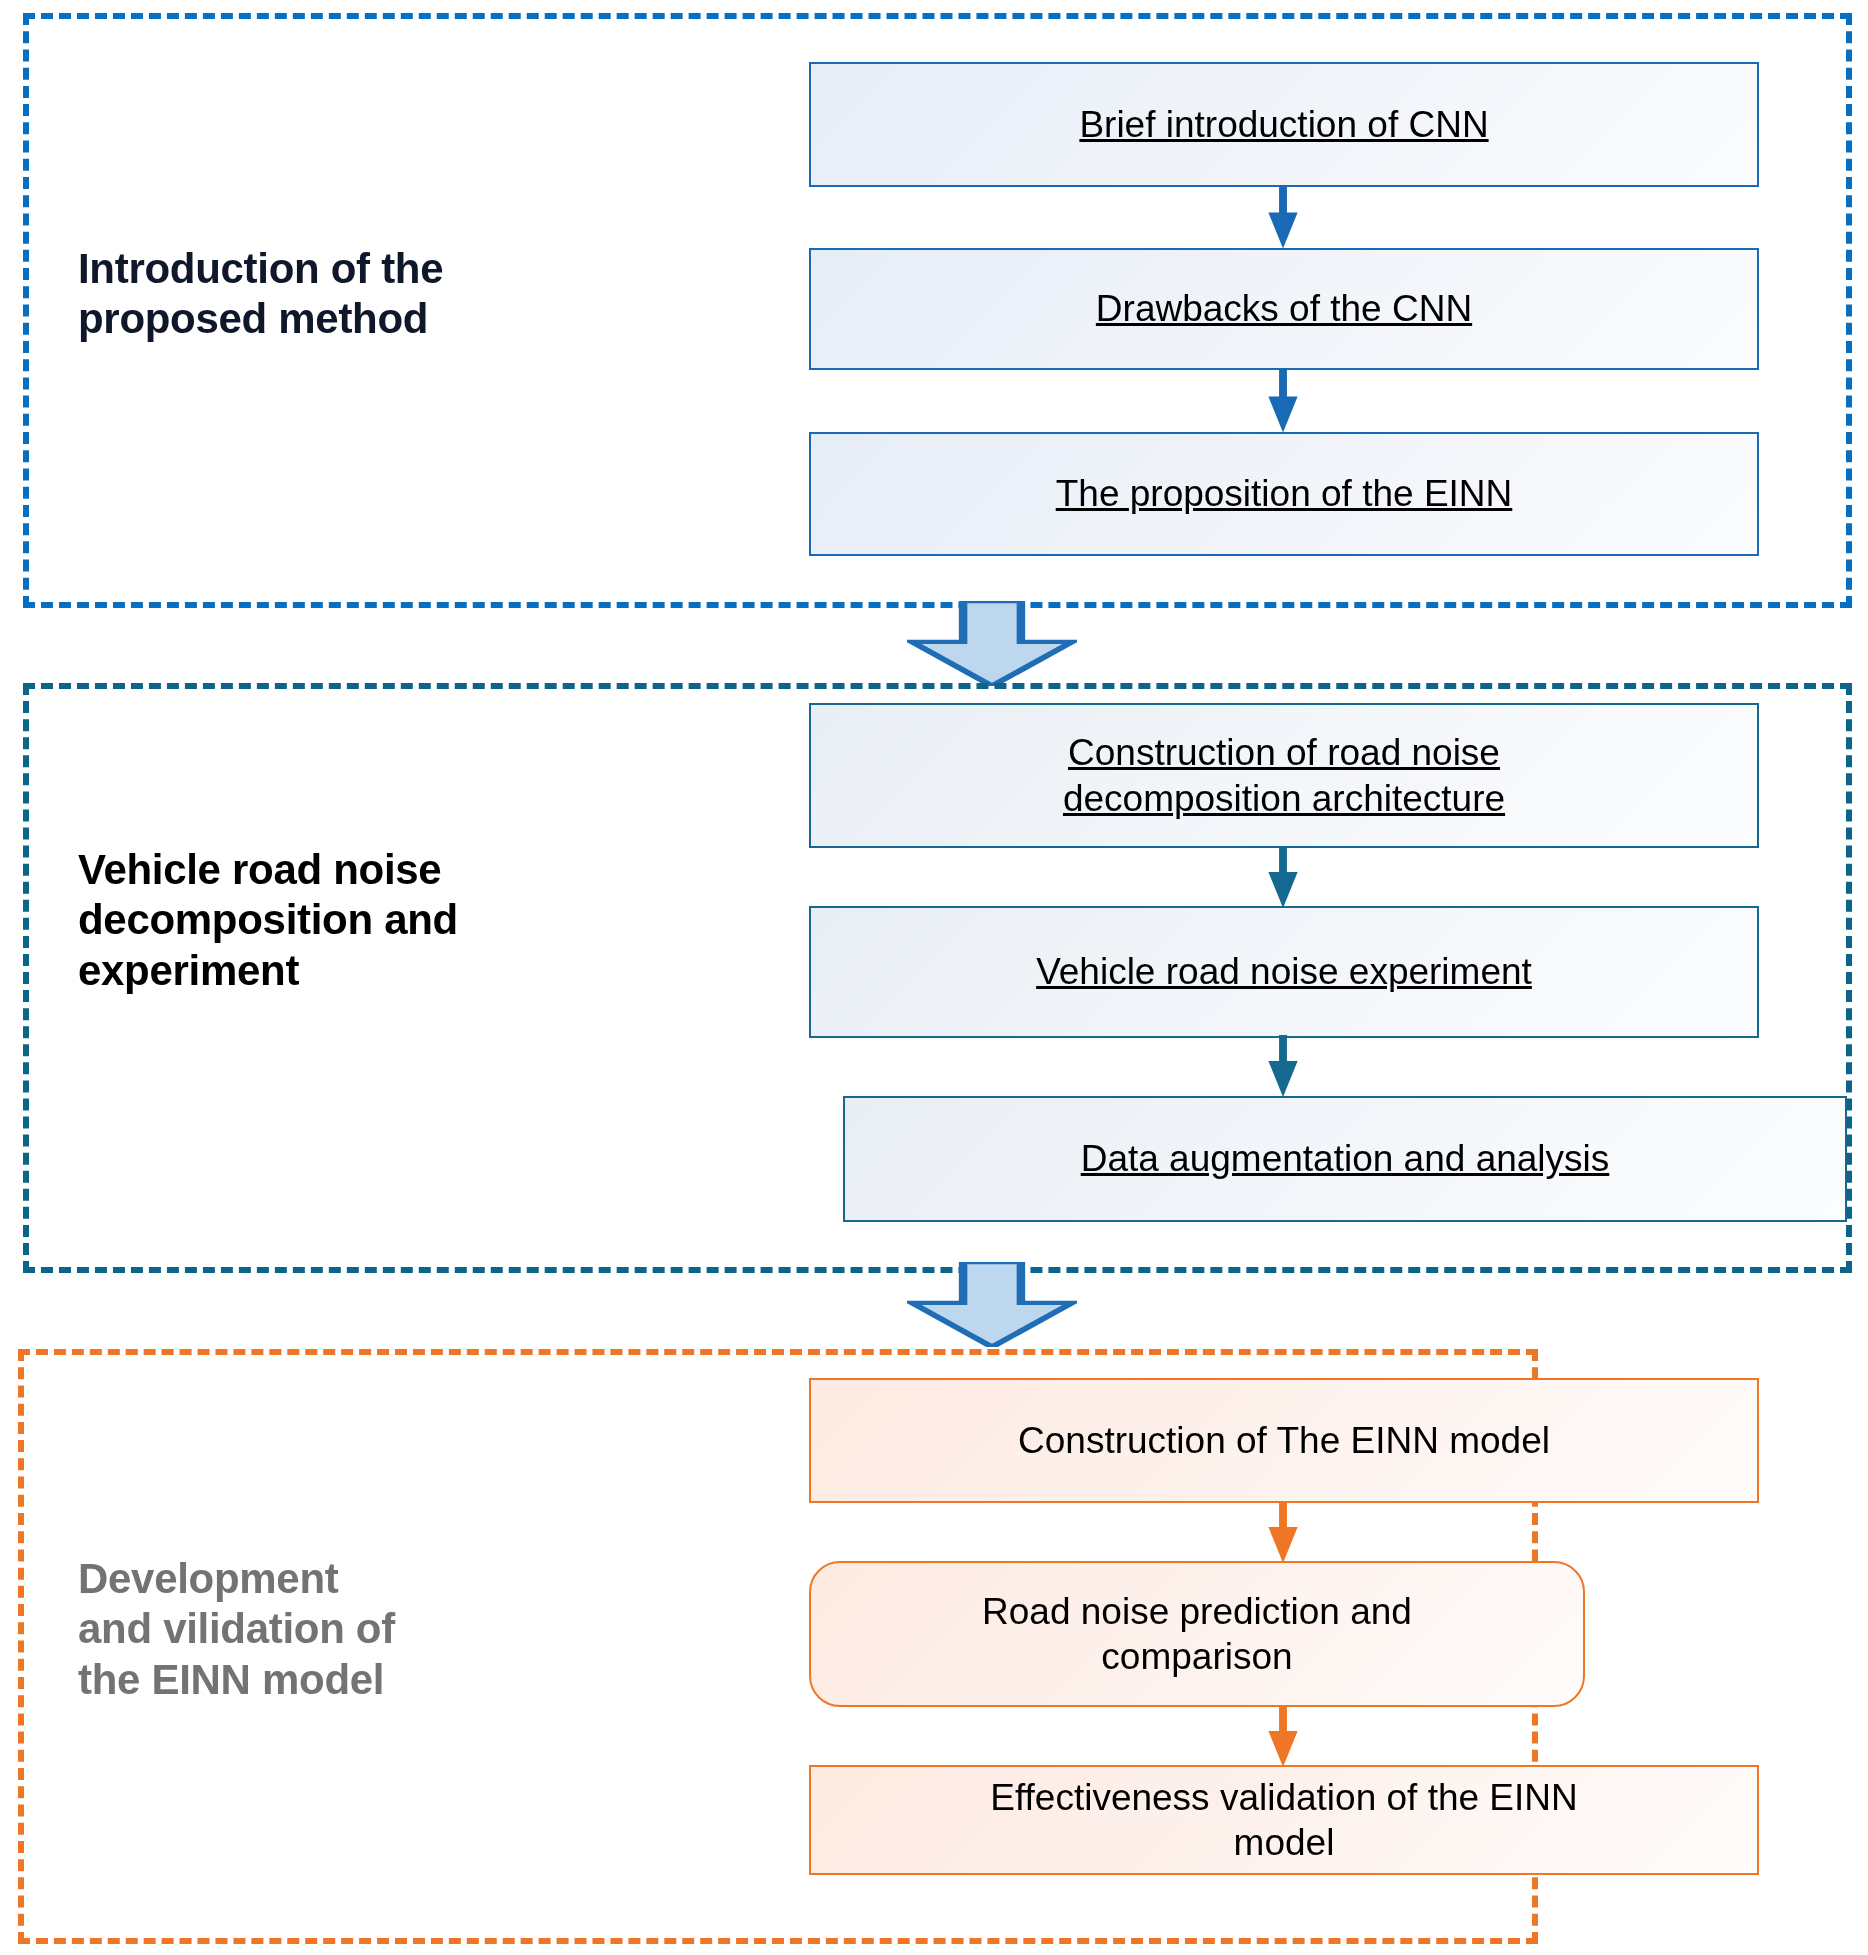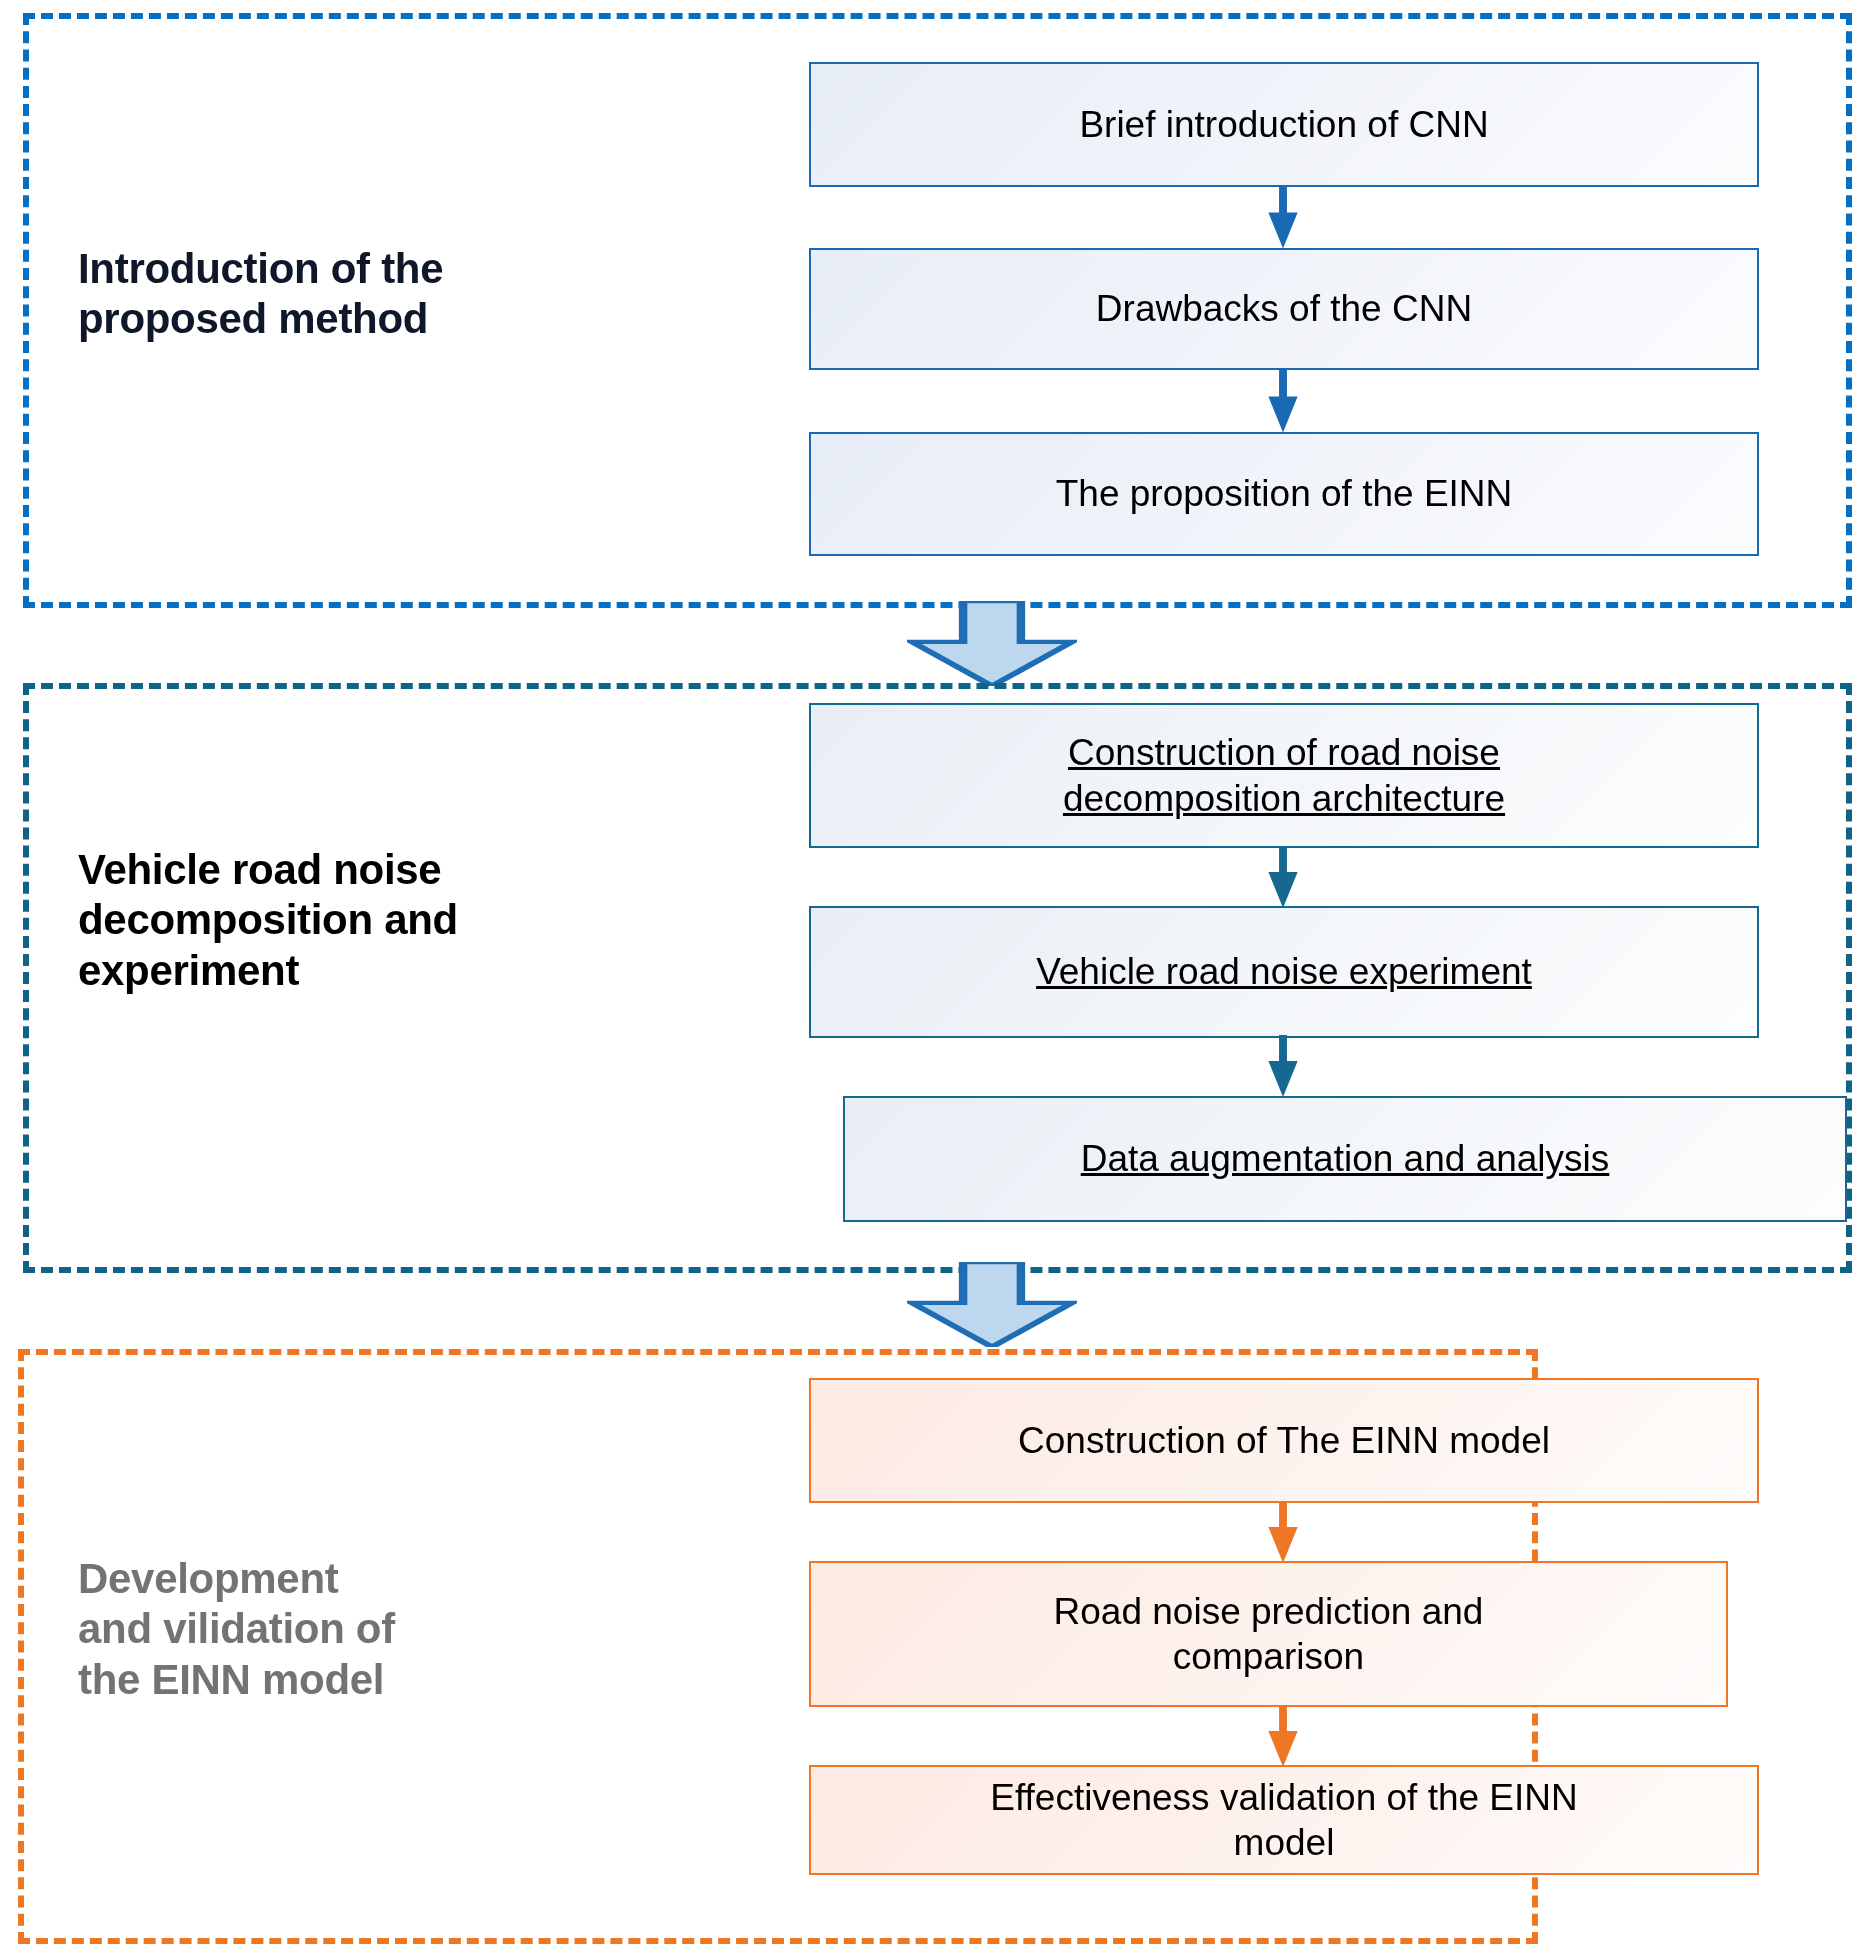--- a/index.html
+++ b/index.html
@@ -54,20 +54,21 @@
     font-size: 37px;
     line-height: 1.22;
     color: #000000;
     padding: 2.3px 14.7px;
     white-space: pre-line;
     font-family: "Liberation Sans", sans-serif;
   }
   .node-blue-bright {
     border: 2.8px solid #1a69b5;
     background: linear-gradient(135deg, #e7edf7 0%, #f0f3f9 45%, #fbfcfe 100%);
+    text-decoration: underline;
   }
   .node-blue-dark {
     border: 2.8px solid #15688f;
     background: linear-gradient(135deg, #e9eef5 0%, #f2f5f9 45%, #fcfdfe 100%);
     text-decoration: underline;
   }
   .node-orange {
     border: 2.8px solid #ef7624;
     background: linear-gradient(135deg, #fdeae2 0%, #fdf1ec 45%, #fffcfb 100%);
   }
@@ -147,21 +148,21 @@
 and vilidation of
 the EINN model</div>
 
   <div class="node node-orange" style="left:809px; top:1378px; width:950px; height:125px;">Construction of The EINN model</div>
 
   <svg class="connector" style="left:1256px; top:1501px; width:54px; height:62px;" viewBox="0 0 96 110">
     <path d="M48 0 L48 54 Z" stroke="#ef7624" stroke-width="14" fill="none"></path>
     <path d="M22 46 L74 46 L48 110 Z" fill="#ef7624"></path>
   </svg>
 
-  <div class="node node-orange" style="left:809px; top:1561px; width:919px; height:146px;">Road noise prediction and
+  <div class="node node-orange" style="left:809px; top:1561px; width:776px; height:146px;border-radius:31px;">Road noise prediction and
 comparison</div>
 
   <svg class="connector" style="left:1256px; top:1705px; width:54px; height:62px;" viewBox="0 0 96 110">
     <path d="M48 0 L48 54 Z" stroke="#ef7624" stroke-width="14" fill="none"></path>
     <path d="M22 46 L74 46 L48 110 Z" fill="#ef7624"></path>
   </svg>
 
   <div class="node node-orange" style="left:809px; top:1765px; width:950px; height:110px;">Effectiveness validation of the EINN
 model</div>
 

